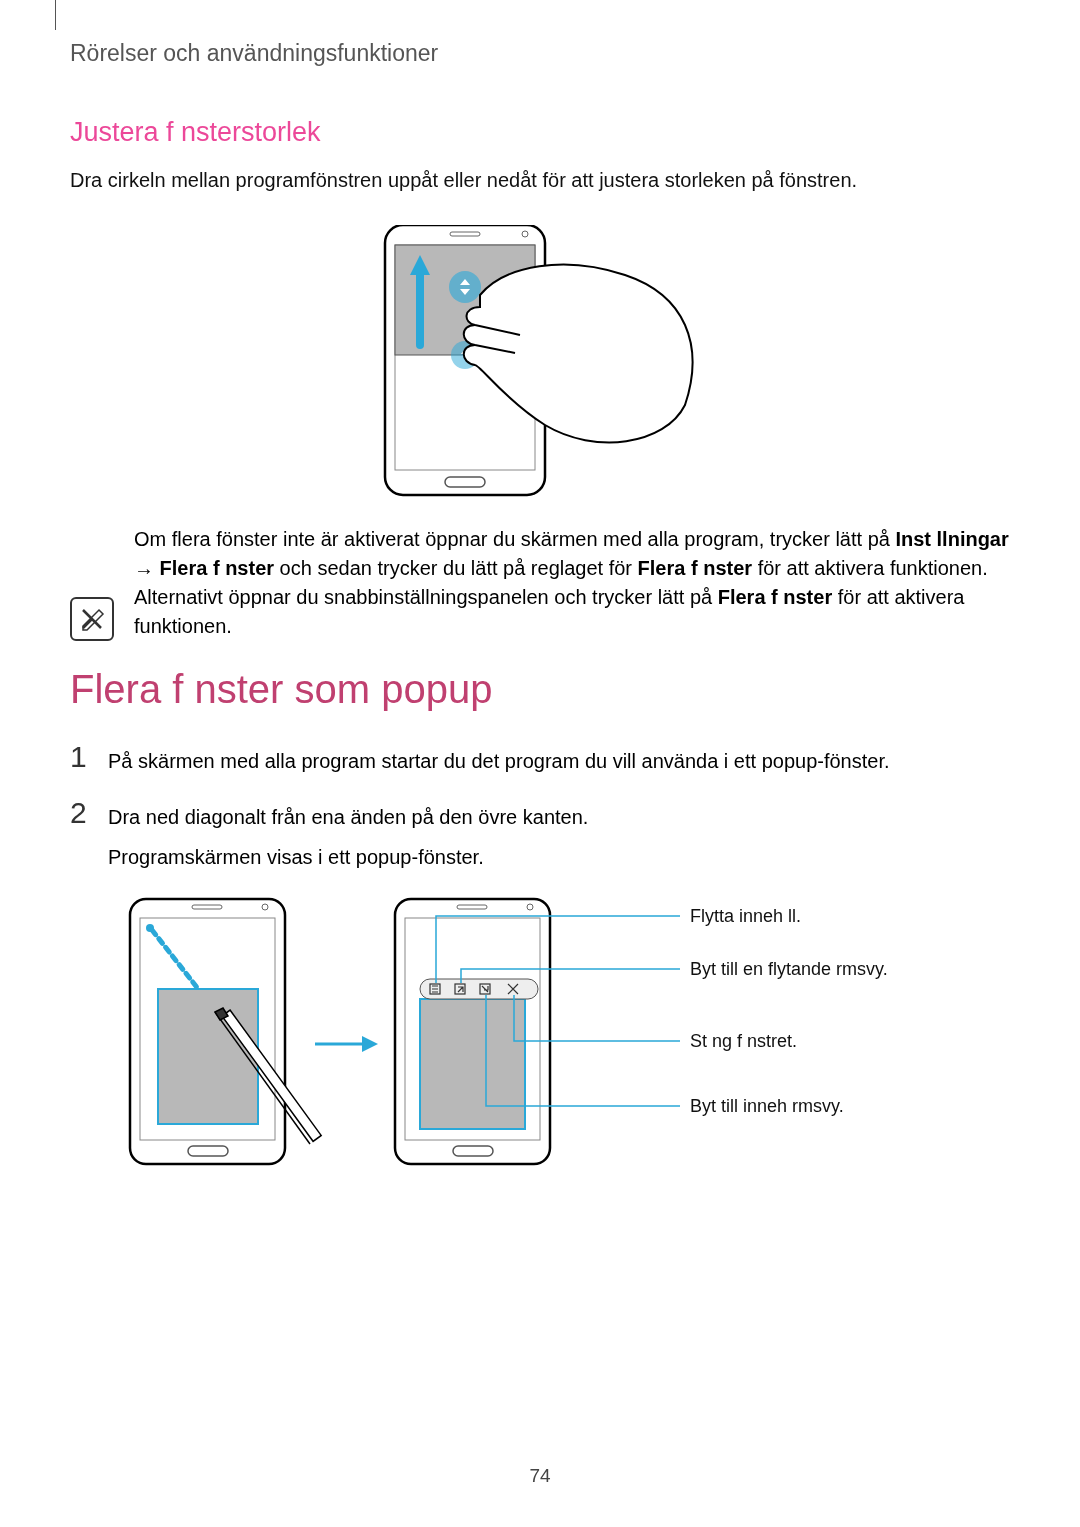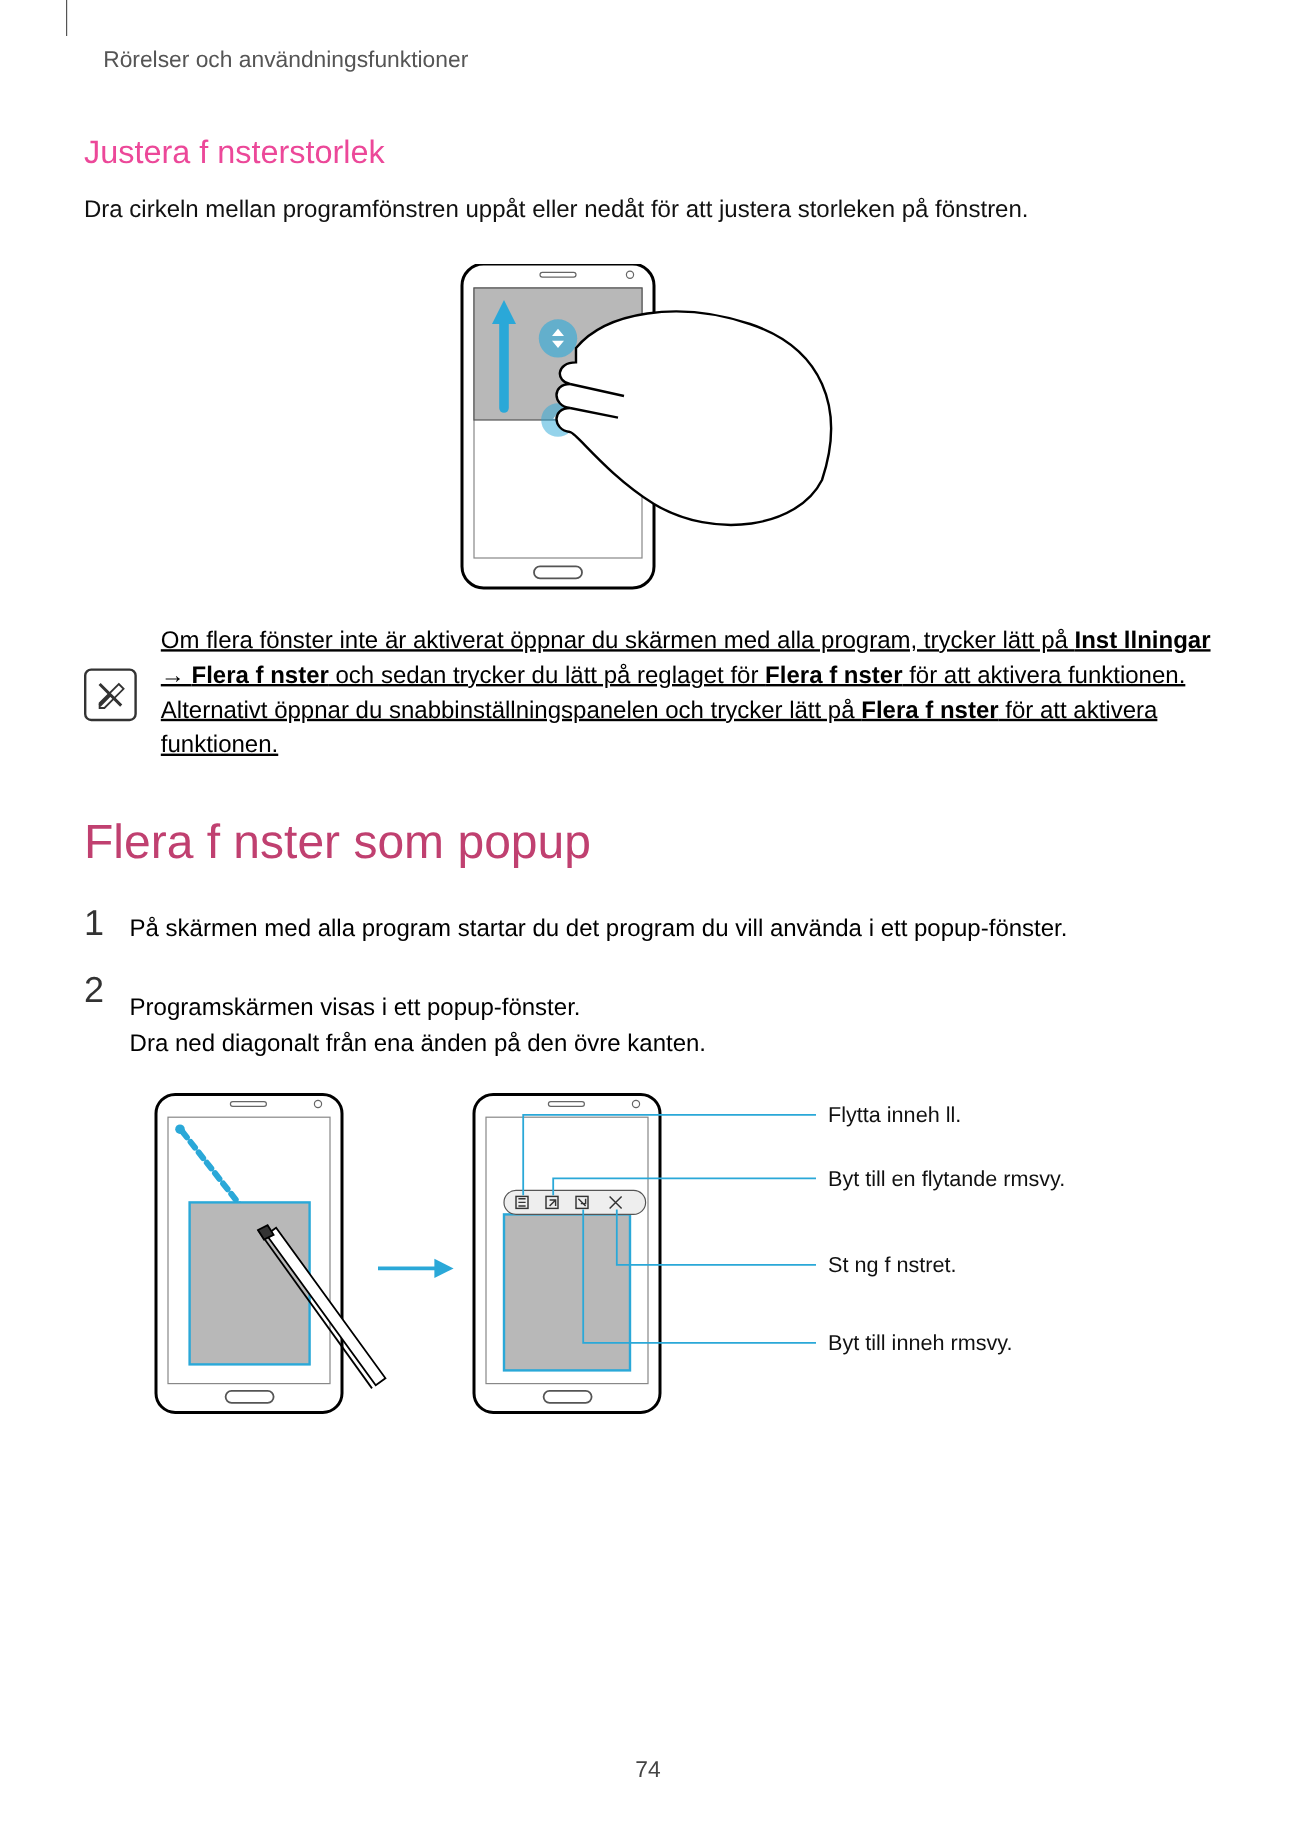--- a/index.html
+++ b/index.html
@@ -18,49 +18,48 @@
   }
   .header-line {
     position: absolute;
     top: 0;
     left: 55px;
     width: 1px;
     height: 30px;
     background: #555;
   }
   .header {
-    font-size: 19px;
+    font-size: 23px;
     color: #555;
     margin-bottom: 50px;
-    margin-left: 16px;
+    margin-left: 0;
   }
   .subheading {
     font-size: 27px;
     color: #ec4899;
     margin-bottom: 18px;
     font-weight: normal;
   }
   .body-text {
     font-size: 20px;
     line-height: 1.45;
     color: #111;
   }
   .figure-1 {
     margin: 30px auto 25px auto;
     width: 350px;
     height: 275px;
     position: relative;
   }
   .note-row {
     display: flex;
-    align-items: center;
+    align-items: flex-end;
     gap: 20px;
     margin-top: 20px;
-    margin-bottom: 44px;
-    text-decoration: underline;
+    margin-bottom: 26px;
   }
   .note-icon-box {
     width: 40px;
     height: 40px;
     border: 2px solid #333;
     border-radius: 6px;
     display:flex;
     align-items:center;
     justify-content:center;
     flex-shrink:0;
@@ -171,22 +170,22 @@
   <div class="section-heading">Flera f nster som popup</div>
 
   <div class="step-row">
     <div class="step-num">1</div>
     <div class="step-text">På skärmen med alla program startar du det program du vill använda i ett popup-fönster.</div>
   </div>
 
   <div class="step-row">
     <div class="step-num">2</div>
     <div class="step-text">
+      <div>Dra ned diagonalt från ena änden på den övre kanten.</div>
       <div style="margin-top:10px">Programskärmen visas i ett popup-fönster.</div>
-      <div>Dra ned diagonalt från ena änden på den övre kanten.</div>
     </div>
   </div>
 
   <div class="figure-2">
     <svg width="880" height="290" viewBox="0 0 880 290">
 
       <rect x="10" y="5" width="155" height="265" rx="16" fill="#fff" stroke="#000" stroke-width="2.5"></rect>
       <rect x="20" y="24" width="135" height="222" fill="#fff" stroke="#888"></rect>
       <rect x="72" y="11" width="30" height="4" rx="2" fill="none" stroke="#666"></rect>
       <circle cx="145" cy="13" r="3" fill="none" stroke="#666"></circle>

